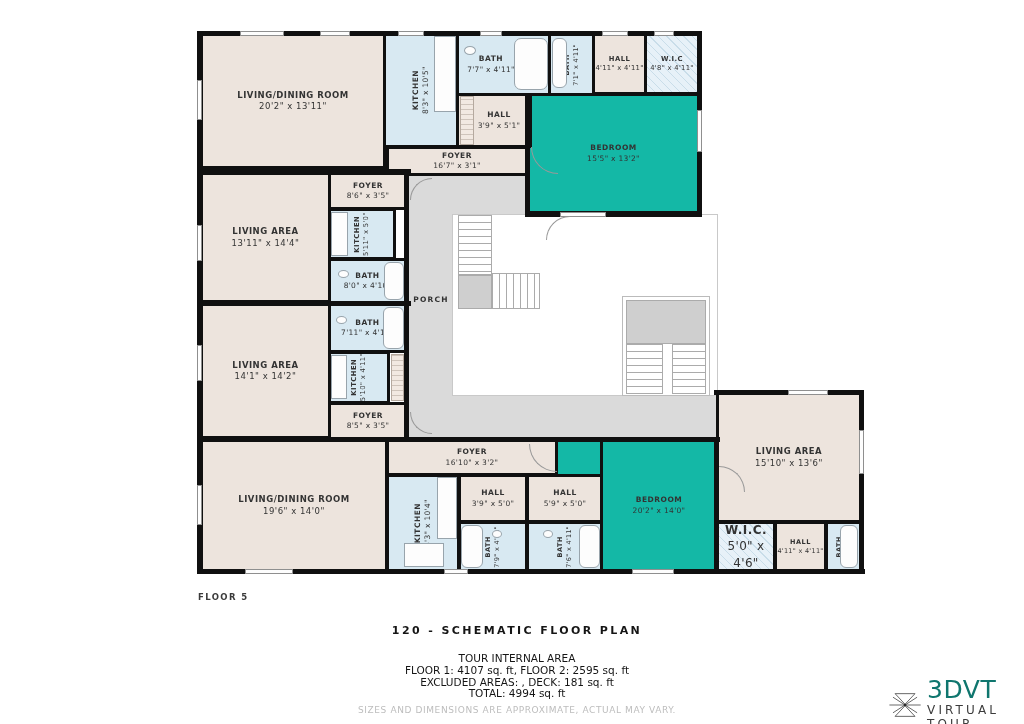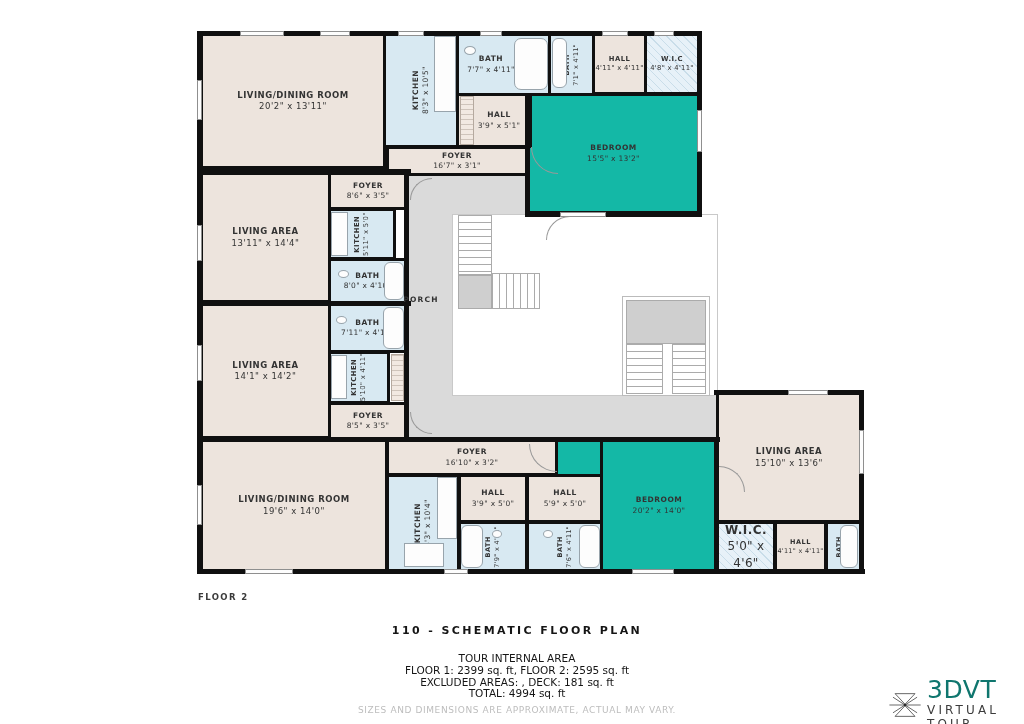--- a/index.html
+++ b/index.html
@@ -28,21 +28,21 @@
   .landing{position:absolute;background:#cfcfcf;border:1px solid #ababab;box-sizing:border-box;}
   .arc{position:absolute;box-sizing:border-box;}
   .closet{position:absolute;background:repeating-linear-gradient(0deg,#f2e9e2 0 4px,#cfc4bb 4px 5px);border:1px solid #b5a99f;box-sizing:border-box;}
   
   .floor-label{position:absolute;left:198px;top:592px;font-size:8.5px;font-weight:bold;
                letter-spacing:1.4px;color:#3a3a3a;}
   .caption{position:absolute;left:217px;top:624px;width:600px;text-align:center;color:#151515;}
   .caption .ttl{font-size:11px;font-weight:bold;letter-spacing:2.4px;margin-bottom:16px;}
   .caption .ln{font-size:10.5px;line-height:11.8px;}
   .caption .disc{font-size:9px;letter-spacing:.6px;color:#bdbdbd;margin-top:5px;}
-  .porch-lbl{position:absolute;left:394px;top:295px;width:54px;text-align:center;
+  .porch-lbl{position:absolute;left:404px;top:295px;width:54px;text-align:center;
              font-size:7.5px;font-weight:bold;letter-spacing:1.2px;color:#333;}
   
   .logo{position:absolute;left:888px;top:678px;display:flex;align-items:center;}
   .logo .mark{width:44px;height:40px;}
   .logo .txt{margin-left:5px;display:flex;flex-direction:column;}
   .logo .brand{font-size:25px;font-weight:400;line-height:23px;color:#0f766e;letter-spacing:.5px;}
   .logo .tag{font-size:12px;letter-spacing:3.1px;color:#3c3c3c;margin-top:2px;}
 </style>
 </head>
 <body>
@@ -296,26 +296,26 @@
   <div class="closet" style="left:391px;top:354px;width:13px;height:47px;"></div>
 
   <div class="arc" style="left:531px;top:147px;width:27px;height:27px;border-left:1px solid #999;border-bottom:1px solid #999;border-radius:0 0 0 100%;"></div>
   <div class="arc" style="left:529px;top:444px;width:28px;height:28px;border-left:1px solid #999;border-bottom:1px solid #999;border-radius:0 0 0 100%;"></div>
   <div class="arc" style="left:719px;top:466px;width:26px;height:26px;border-right:1px solid #999;border-top:1px solid #999;border-radius:0 100% 0 0;"></div>
   <div class="arc" style="left:410px;top:178px;width:22px;height:22px;border-left:1px solid #999;border-top:1px solid #999;border-radius:100% 0 0 0;"></div>
   <div class="arc" style="left:410px;top:412px;width:22px;height:22px;border-left:1px solid #999;border-bottom:1px solid #999;border-radius:0 0 0 100%;"></div>
   <div class="arc" style="left:546px;top:216px;width:24px;height:24px;border-left:1px solid #999;border-top:1px solid #999;border-radius:100% 0 0 0;"></div>
 
   <div class="porch-lbl">PORCH</div>
-  <div class="floor-label">FLOOR 2</div>
+  <div class="floor-label">FLOOR 5</div>
 
   <div class="caption">
-    <div class="ttl">110 - SCHEMATIC FLOOR PLAN</div>
+    <div class="ttl">120 - SCHEMATIC FLOOR PLAN</div>
     <div class="ln">TOUR INTERNAL AREA</div>
-    <div class="ln">FLOOR 1: 2399 sq. ft, FLOOR 2: 2595 sq. ft</div>
+    <div class="ln">FLOOR 1: 4107 sq. ft, FLOOR 2: 2595 sq. ft</div>
     <div class="ln">EXCLUDED AREAS: , DECK: 181 sq. ft</div>
     <div class="ln">TOTAL: 4994 sq. ft</div>
     <div class="disc">SIZES AND DIMENSIONS ARE APPROXIMATE, ACTUAL MAY VARY.</div>
   </div>
 
   <div class="logo">
     <svg class="mark" viewBox="0 0 48 40" fill="none">
       <path d="M10 4 L38 4 L24 19 Z" stroke="#2a2a2a" stroke-width="1"></path>
       <path d="M10 36 L38 36 L24 21 Z" stroke="#2a2a2a" stroke-width="1"></path>
       <path d="M2 20 L46 20" stroke="#2a2a2a" stroke-width="1"></path>

